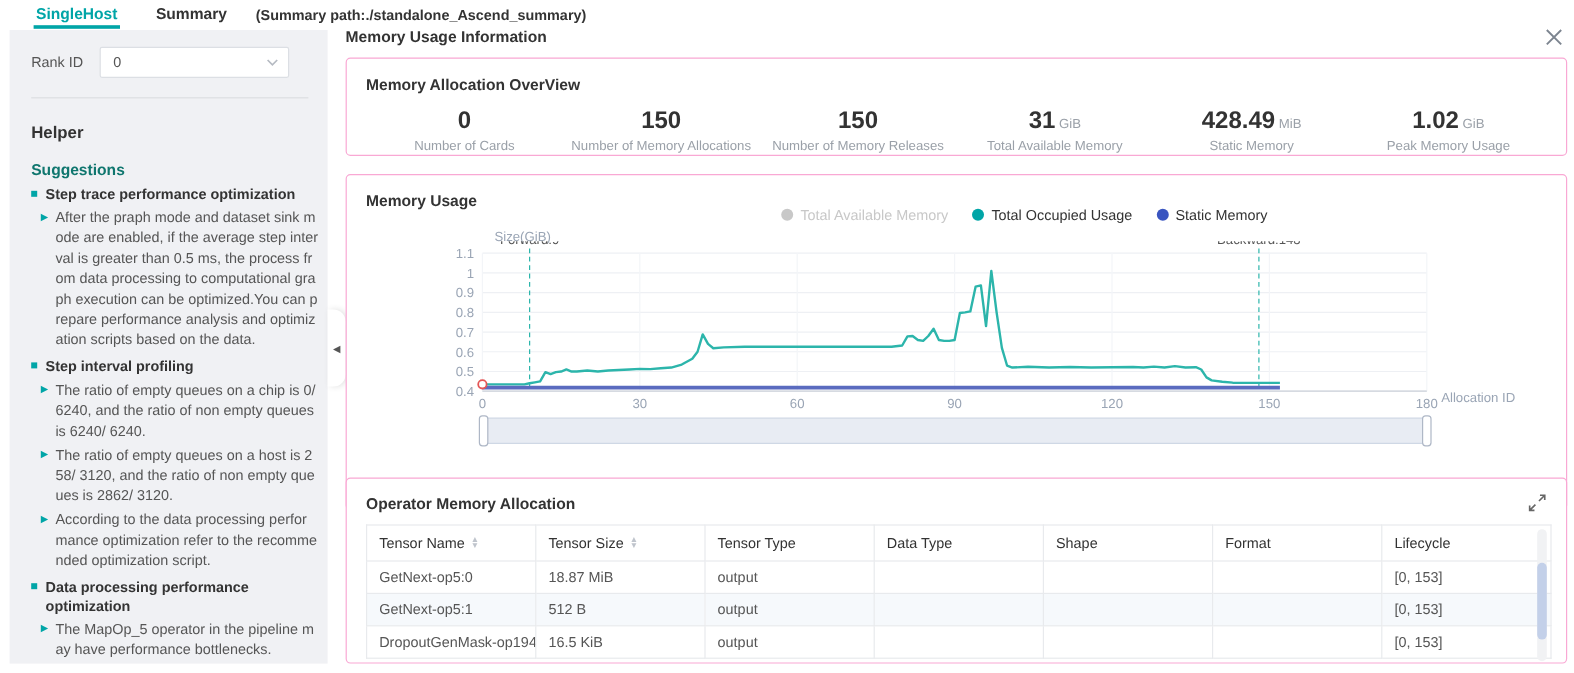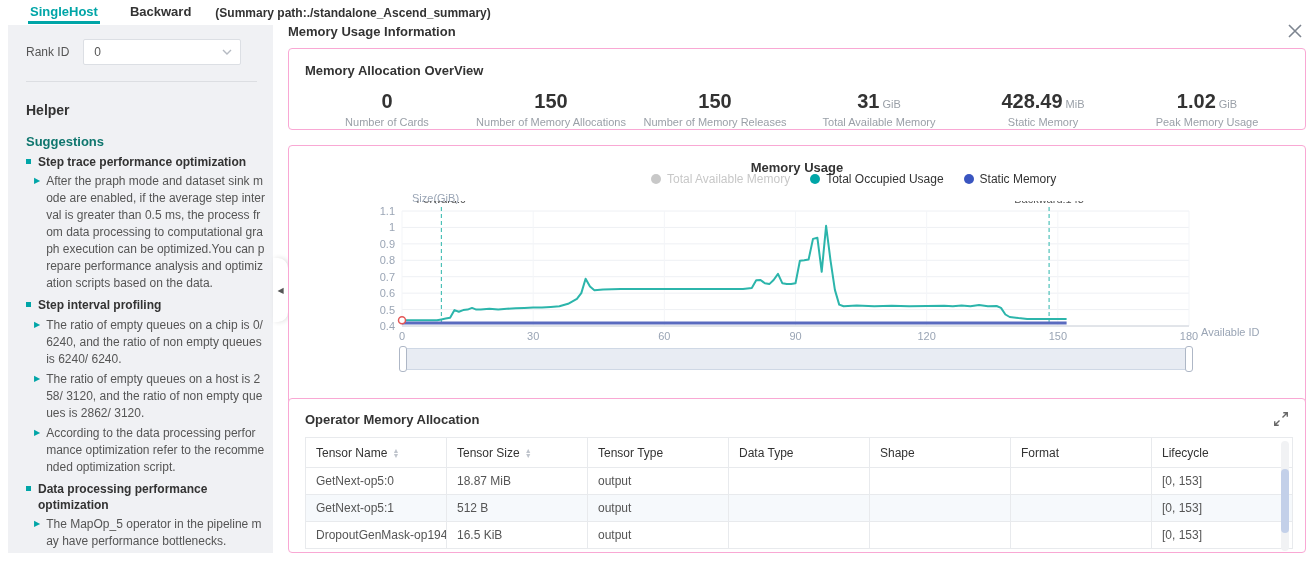--- a/index.html
+++ b/index.html
@@ -38,21 +38,21 @@
   .panel { position:absolute; left:288px; width:1018px; background:#fff; border:1px solid #f9a8d4; border-radius:4px; }
   .panel-title { font-size:13px; font-weight:bold; color:#333; }
 
   .p-overview { top:48px; height:82px; padding:14px 16px; }
   .stats { display:flex; margin-top:12px; }
   .stat { flex:1; text-align:center; }
   .stat-value { font-size:20px; font-weight:bold; color:#333; }
   .stat-unit { font-size:11px; color:#9aa0a8; margin-left:3px; font-weight:normal; }
   .stat-label { font-size:11px; color:#9aa0a8; margin-top:3px; }
 
-  .p-usage { top:145px; height:280px; padding:14px 16px;text-align:center; }
+  .p-usage { top:145px; height:280px; padding:14px 16px; }
   .legend { position:absolute; left:362px; top:26px; display:flex; align-items:center; }
   .legend-item { display:flex; align-items:center; margin-right:20px; cursor:pointer; }
   .legend-dot { width:10px; height:10px; border-radius:50%; margin-right:6px; }
   .legend-label { font-size:12px; color:#333; }
   .legend-item.off .legend-label { color:#c8c8c8; }
   .ylabel { position:absolute; left:92px; top:46px; font-size:11px; color:#9aa5b5;margin-left:31px; }
   .chart-svg { position:absolute; left:78px; top:55px; }
   .exec-label { position:absolute; left:912px; top:180px; font-size:11px; color:#9aa5b5; }
   .dz-slider { position:absolute; left:113px; top:202px; width:788px; height:22px; background:#e8ecf3; border:1px solid #cfd8e5; border-radius:2px; cursor:ew-resize; }
   .dz-handle { position:absolute; top:-3px; width:8px; height:26px; background:#fff; border:1px solid #aeb7c6; border-radius:3px; cursor:ew-resize; }
@@ -70,21 +70,21 @@
   .vscroll { position:absolute; right:16px; top:42px; width:8px; height:110px; background:#f1f2f4; border-radius:4px; }
   .vscroll .thumb { position:absolute; left:0; top:28px; width:8px; height:64px; background:#c3d0e9; border-radius:4px; cursor:grab; }
 </style>
 </head>
 <body>
 
 <div class="page">
 
   <div class="topbar">
     <div class="tab active">SingleHost</div>
-    <div class="tab">Backward</div>
+    <div class="tab">Summary</div>
     <div class="summary-path">(Summary path:./standalone_Ascend_summary)</div>
   </div>
 
   <aside class="sidebar">
     <div class="rank-row">
       <span class="rank-label">Rank ID</span>
       <div class="rank-select">
         <span>0</span>
         <svg width="10" height="6" viewBox="0 0 10 6">
             <path d="M1 1l4 4 4-4" stroke="#b5bac2" stroke-width="1.4" fill="none"></path>
@@ -220,21 +220,21 @@
         <text x="822" y="139" text-anchor="middle" font-size="11" fill="#9aa5b5">180</text>
         <line x1="35" y1="125" x2="822" y2="125" stroke="#ccd2da" stroke-width="1"></line>
         <line x1="74.35" y1="6" x2="74.35" y2="125" stroke="#2cb5ab" stroke-width="1" stroke-dasharray="4 3"></line>
         <text x="74.35" y="2" text-anchor="middle" font-size="11" fill="#555">Forward:9</text>
         <line x1="682.0888888888888" y1="6" x2="682.0888888888888" y2="125" stroke="#2cb5ab" stroke-width="1" stroke-dasharray="4 3"></line>
         <text x="682.0888888888888" y="2" text-anchor="middle" font-size="11" fill="#555">Backward:148</text>
         <polyline points="35.0,119.3 70.0,119.3 74.3,118.4 78.7,117.6 83.1,116.8 87.5,109.1 91.8,110.7 96.2,109.1 100.6,108.6 105.0,106.9 109.3,108.6 113.7,108.6 122.4,107.8 131.2,108.6 139.9,107.8 148.7,107.3 157.4,106.9 166.2,106.4 174.9,106.6 183.7,105.9 192.4,105.3 201.1,102.8 209.9,97.9 214.3,92.1 218.6,77.7 223.0,85.6 227.4,89.2 236.1,88.5 253.6,88.0 297.3,88.0 341.1,88.0 376.0,88.0 384.8,86.9 389.2,79.3 393.5,79.0 397.9,82.3 402.3,83.1 406.6,79.0 411.0,72.9 415.4,82.3 419.8,83.1 424.1,83.1 428.5,82.3 432.9,59.8 437.2,59.3 441.6,58.5 446.0,37.9 450.4,36.8 454.7,70.8 459.1,24.8 463.5,59.3 467.9,88.9 472.2,103.6 476.6,105.3 489.7,104.6 507.2,105.3 524.7,104.8 542.2,105.3 559.7,105.1 577.2,104.8 585.9,105.3 594.6,104.5 603.4,105.3 612.1,104.1 620.9,105.3 629.6,105.0 634.0,106.9 638.4,113.5 642.7,116.0 651.5,117.1 660.2,117.9 673.3,118.1 699.6,118.1" fill="none" stroke="#2cb5ab" stroke-width="2" stroke-linejoin="round"></polyline>
         <polyline points="35.0,122.0 699.6,122.0" fill="none" stroke="#5a6bbf" stroke-width="3" stroke-linejoin="round"></polyline>
         <circle cx="35" cy="119.25" r="3.5" fill="#fff" stroke="#e45656" stroke-width="1.5"></circle>
       </svg>
-    <span class="exec-label">Available ID</span>
+    <span class="exec-label">Allocation ID</span>
     <div class="dz-slider">
       <div class="dz-handle left"></div>
       <div class="dz-handle right"></div>
     </div>
   </section>
 
   <section class="panel p-table">
     <div class="head">
       <div class="panel-title">Operator Memory Allocation</div>
       <svg class="expand-btn" viewBox="0 0 14 14">

